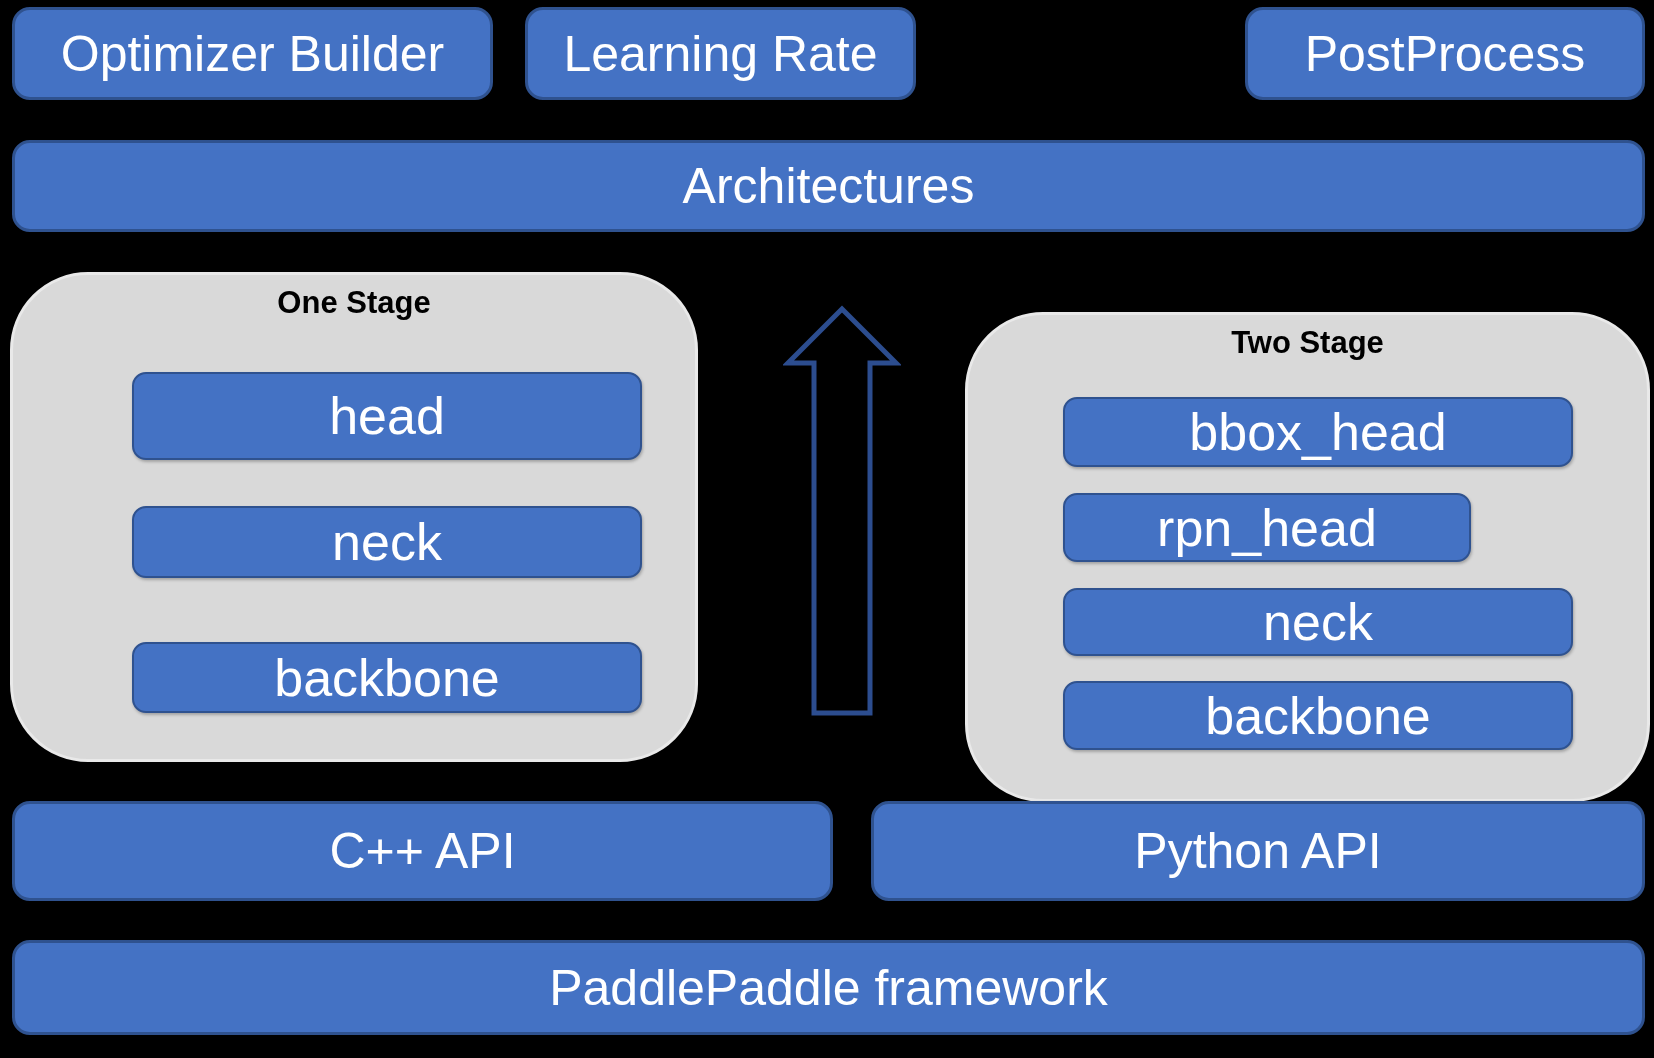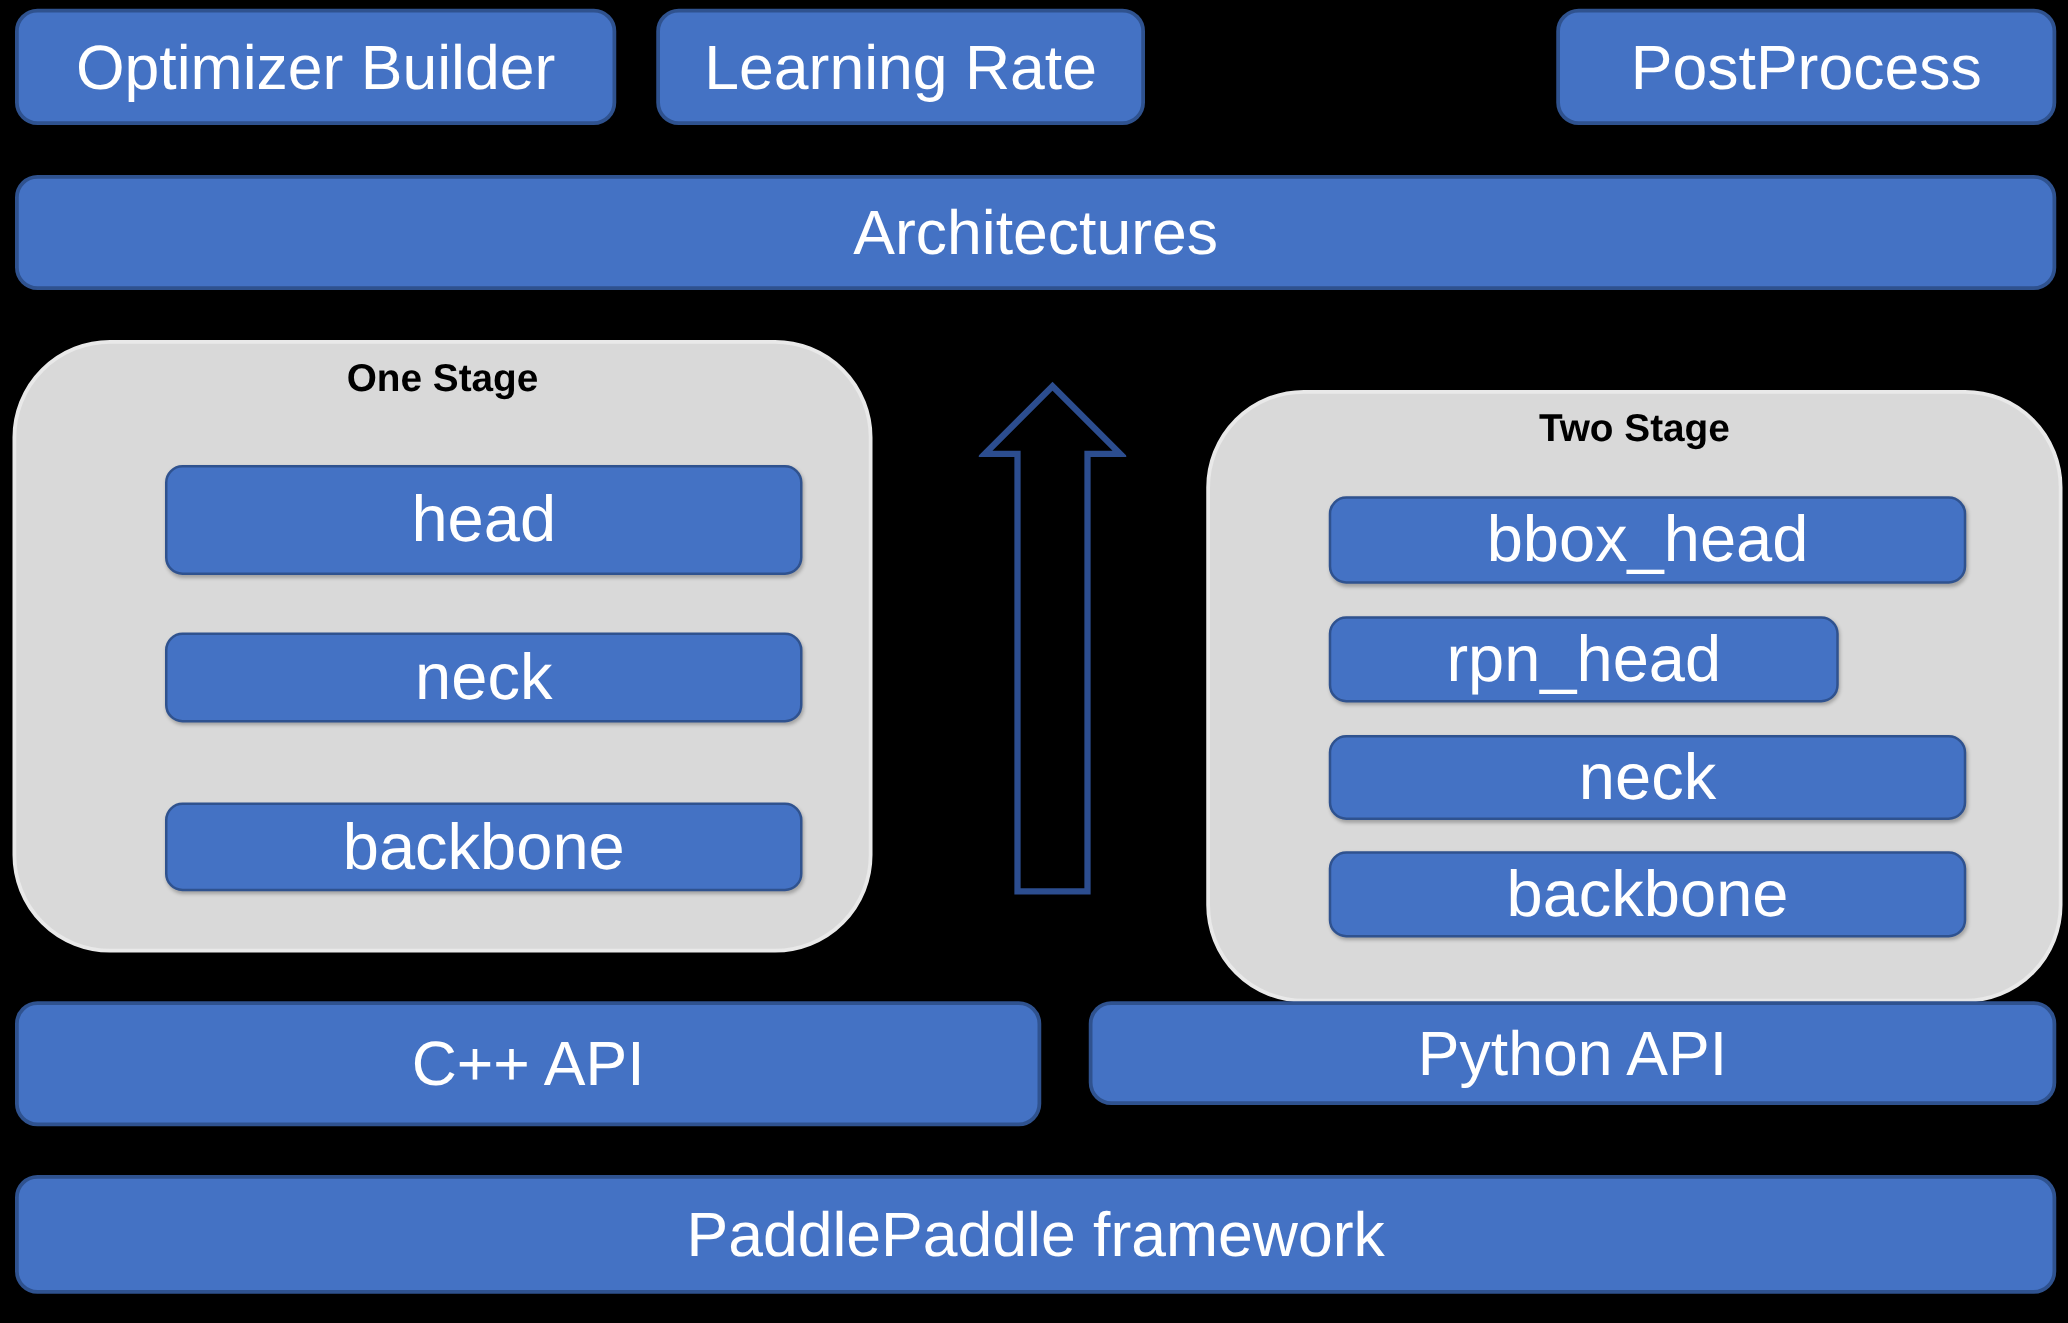--- a/index.html
+++ b/index.html
@@ -119,21 +119,21 @@
       <span>neck</span>
     </div>
     <div class="innerbox" style="left:95px; top:366px; width:510px; height:69px;">
       <span>backbone</span>
     </div>
   </div>
 
   <div class="bluebox" style="left:12px; top:801px; width:821px; height:100px;">
     <span>C++ API</span>
   </div>
-  <div class="bluebox" style="left:871px; top:801px; width:774px; height:83px;">
+  <div class="bluebox" style="left:871px; top:801px; width:774px; height:100px;">
     <span>Python API</span>
   </div>
 
   <div class="bluebox" style="left:12px; top:940px; width:1633px; height:95px;">
     <span>PaddlePaddle framework</span>
   </div>
 
 </div>
 
 </body></html>

